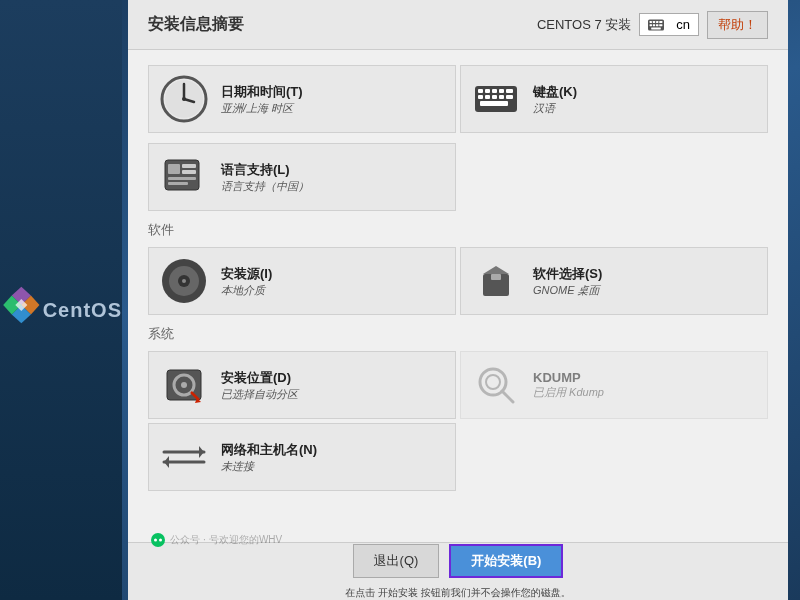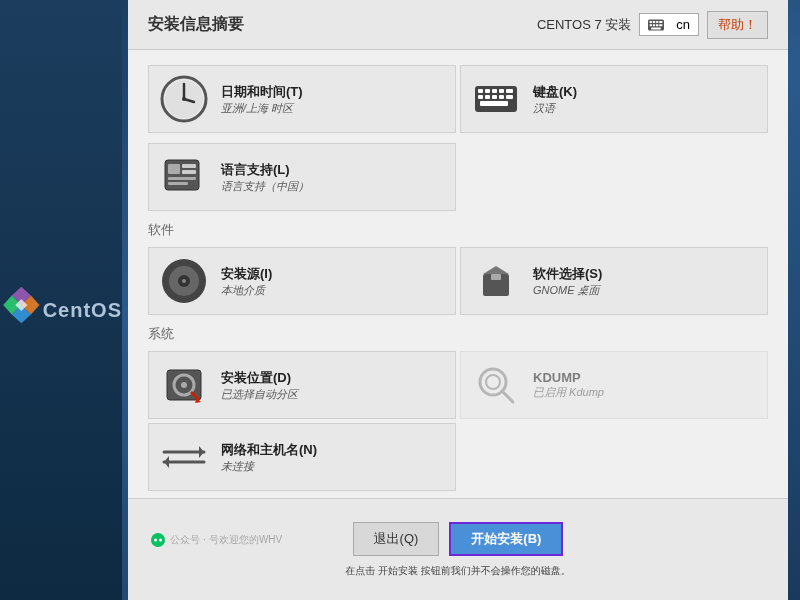--- a/index.html
+++ b/index.html
@@ -166,21 +166,21 @@
       font-weight: bold;
     }
 
     .item.highlighted .item-subtitle {
       color: #d0e8ff;
       font-style: normal;
     }
 
     
     .bottombar {
-      height: 102px;
+      height: 58px;
       background: #e8e8e8;
       border-top: 1px solid #ccc;
       display: flex;
       flex-direction: column;
       align-items: center;
       justify-content: center;
       gap: 4px;
     }
 
     .bottom-buttons {

